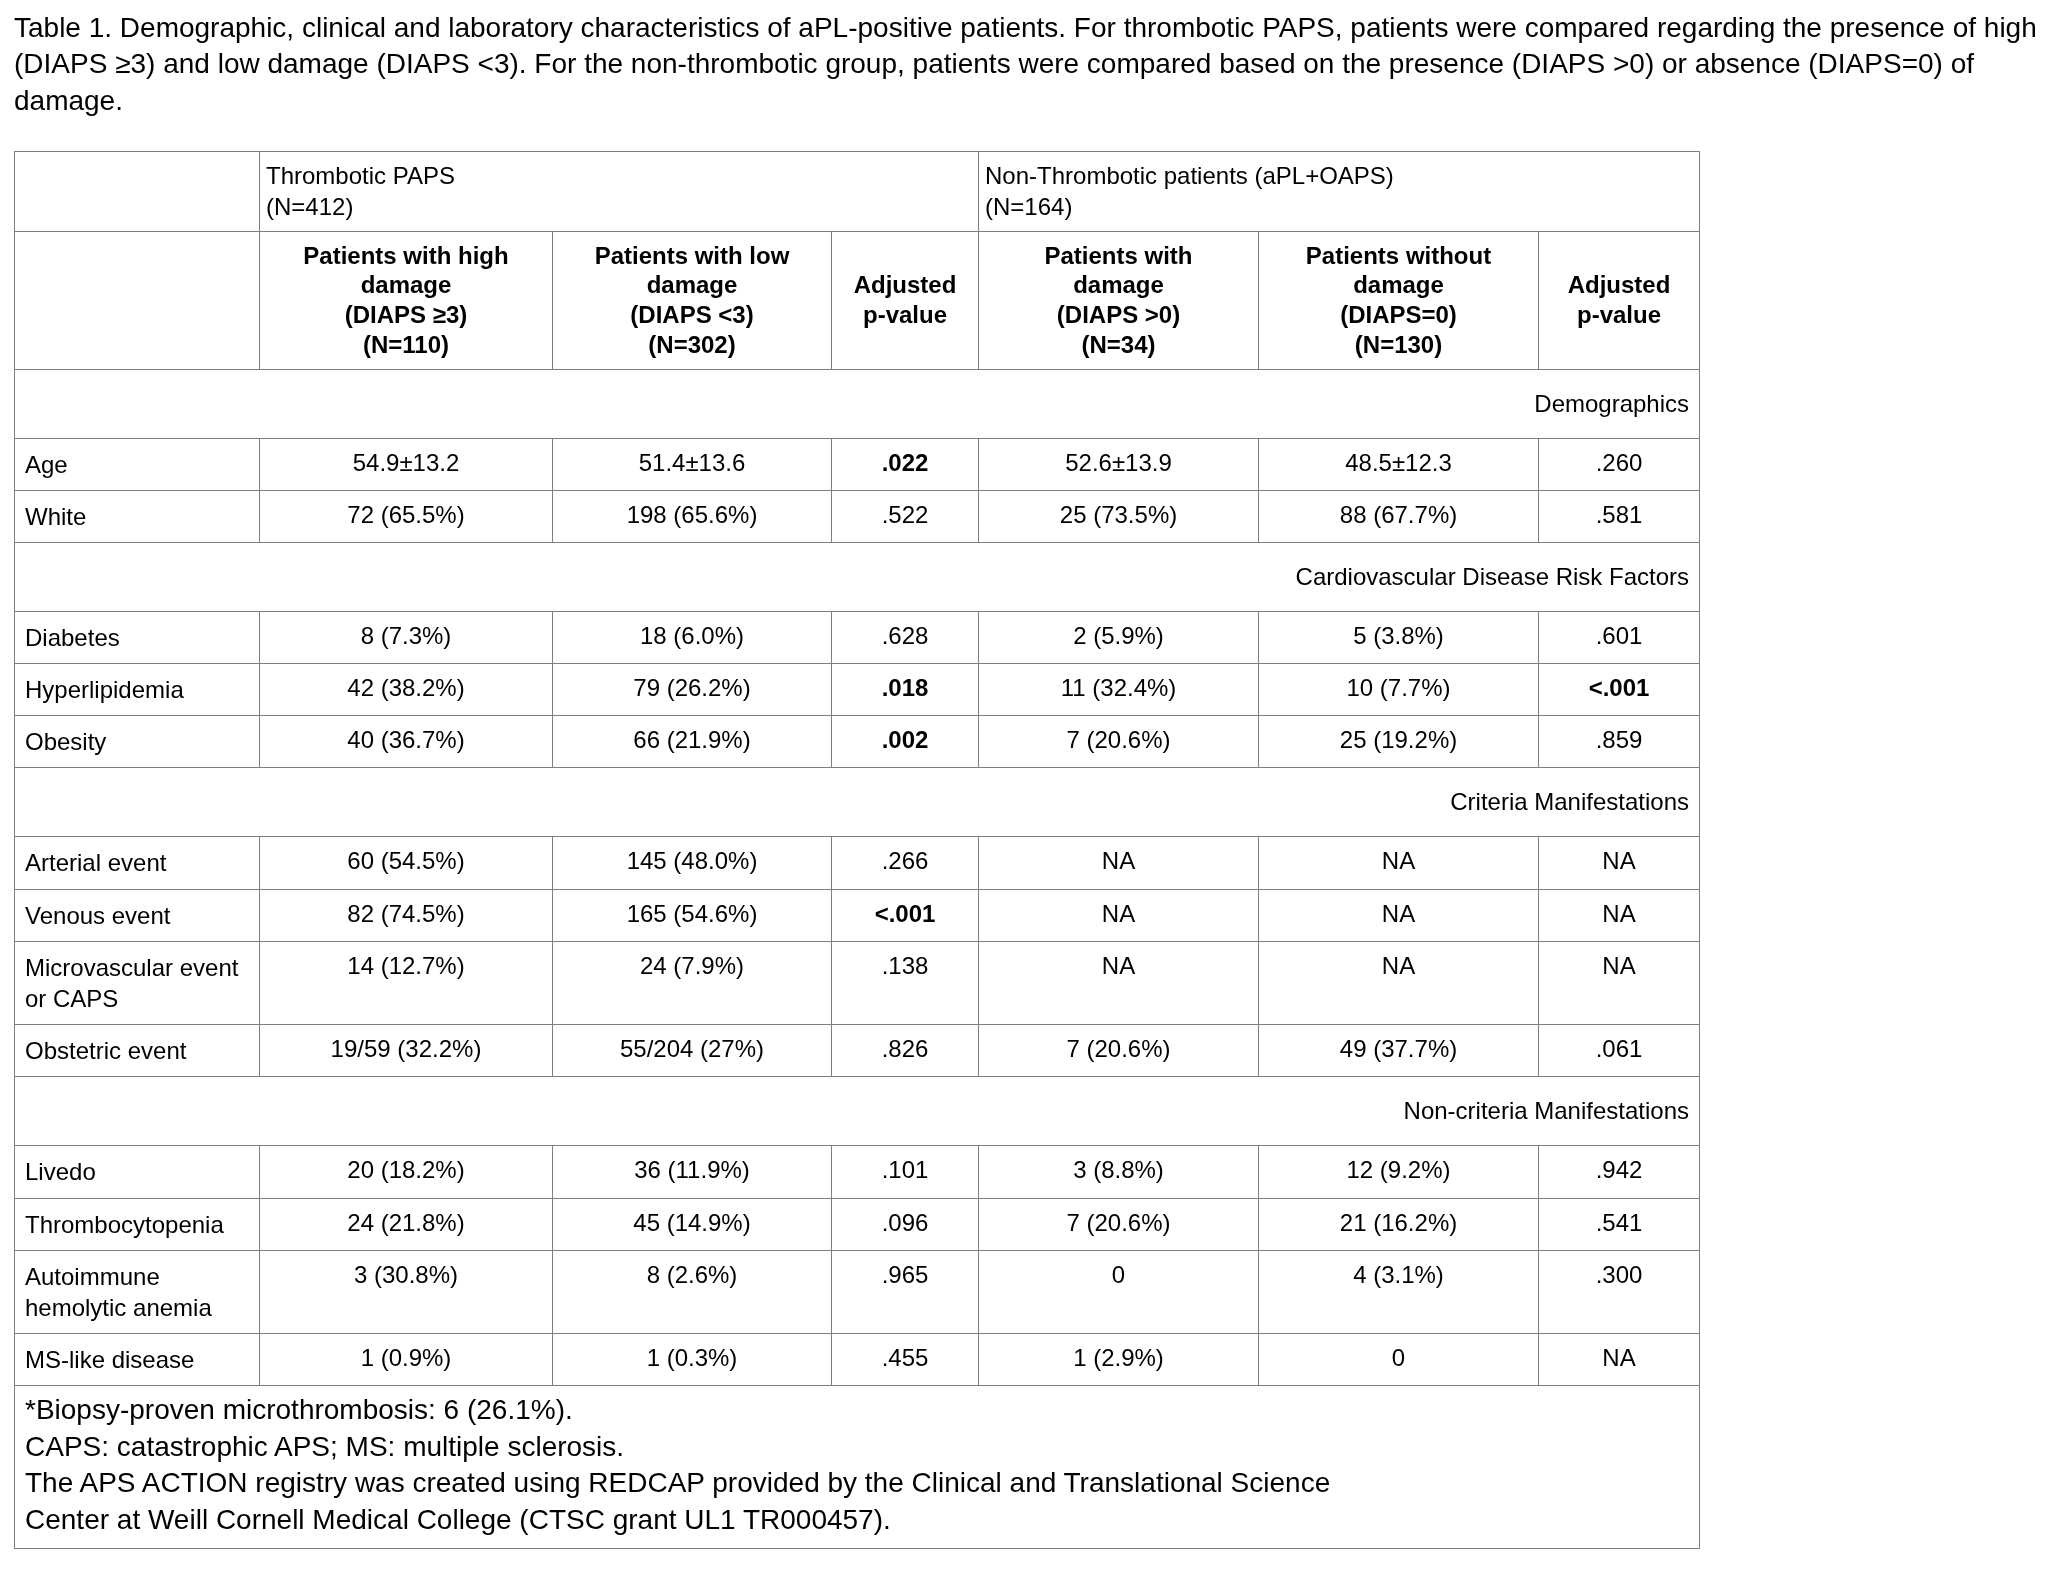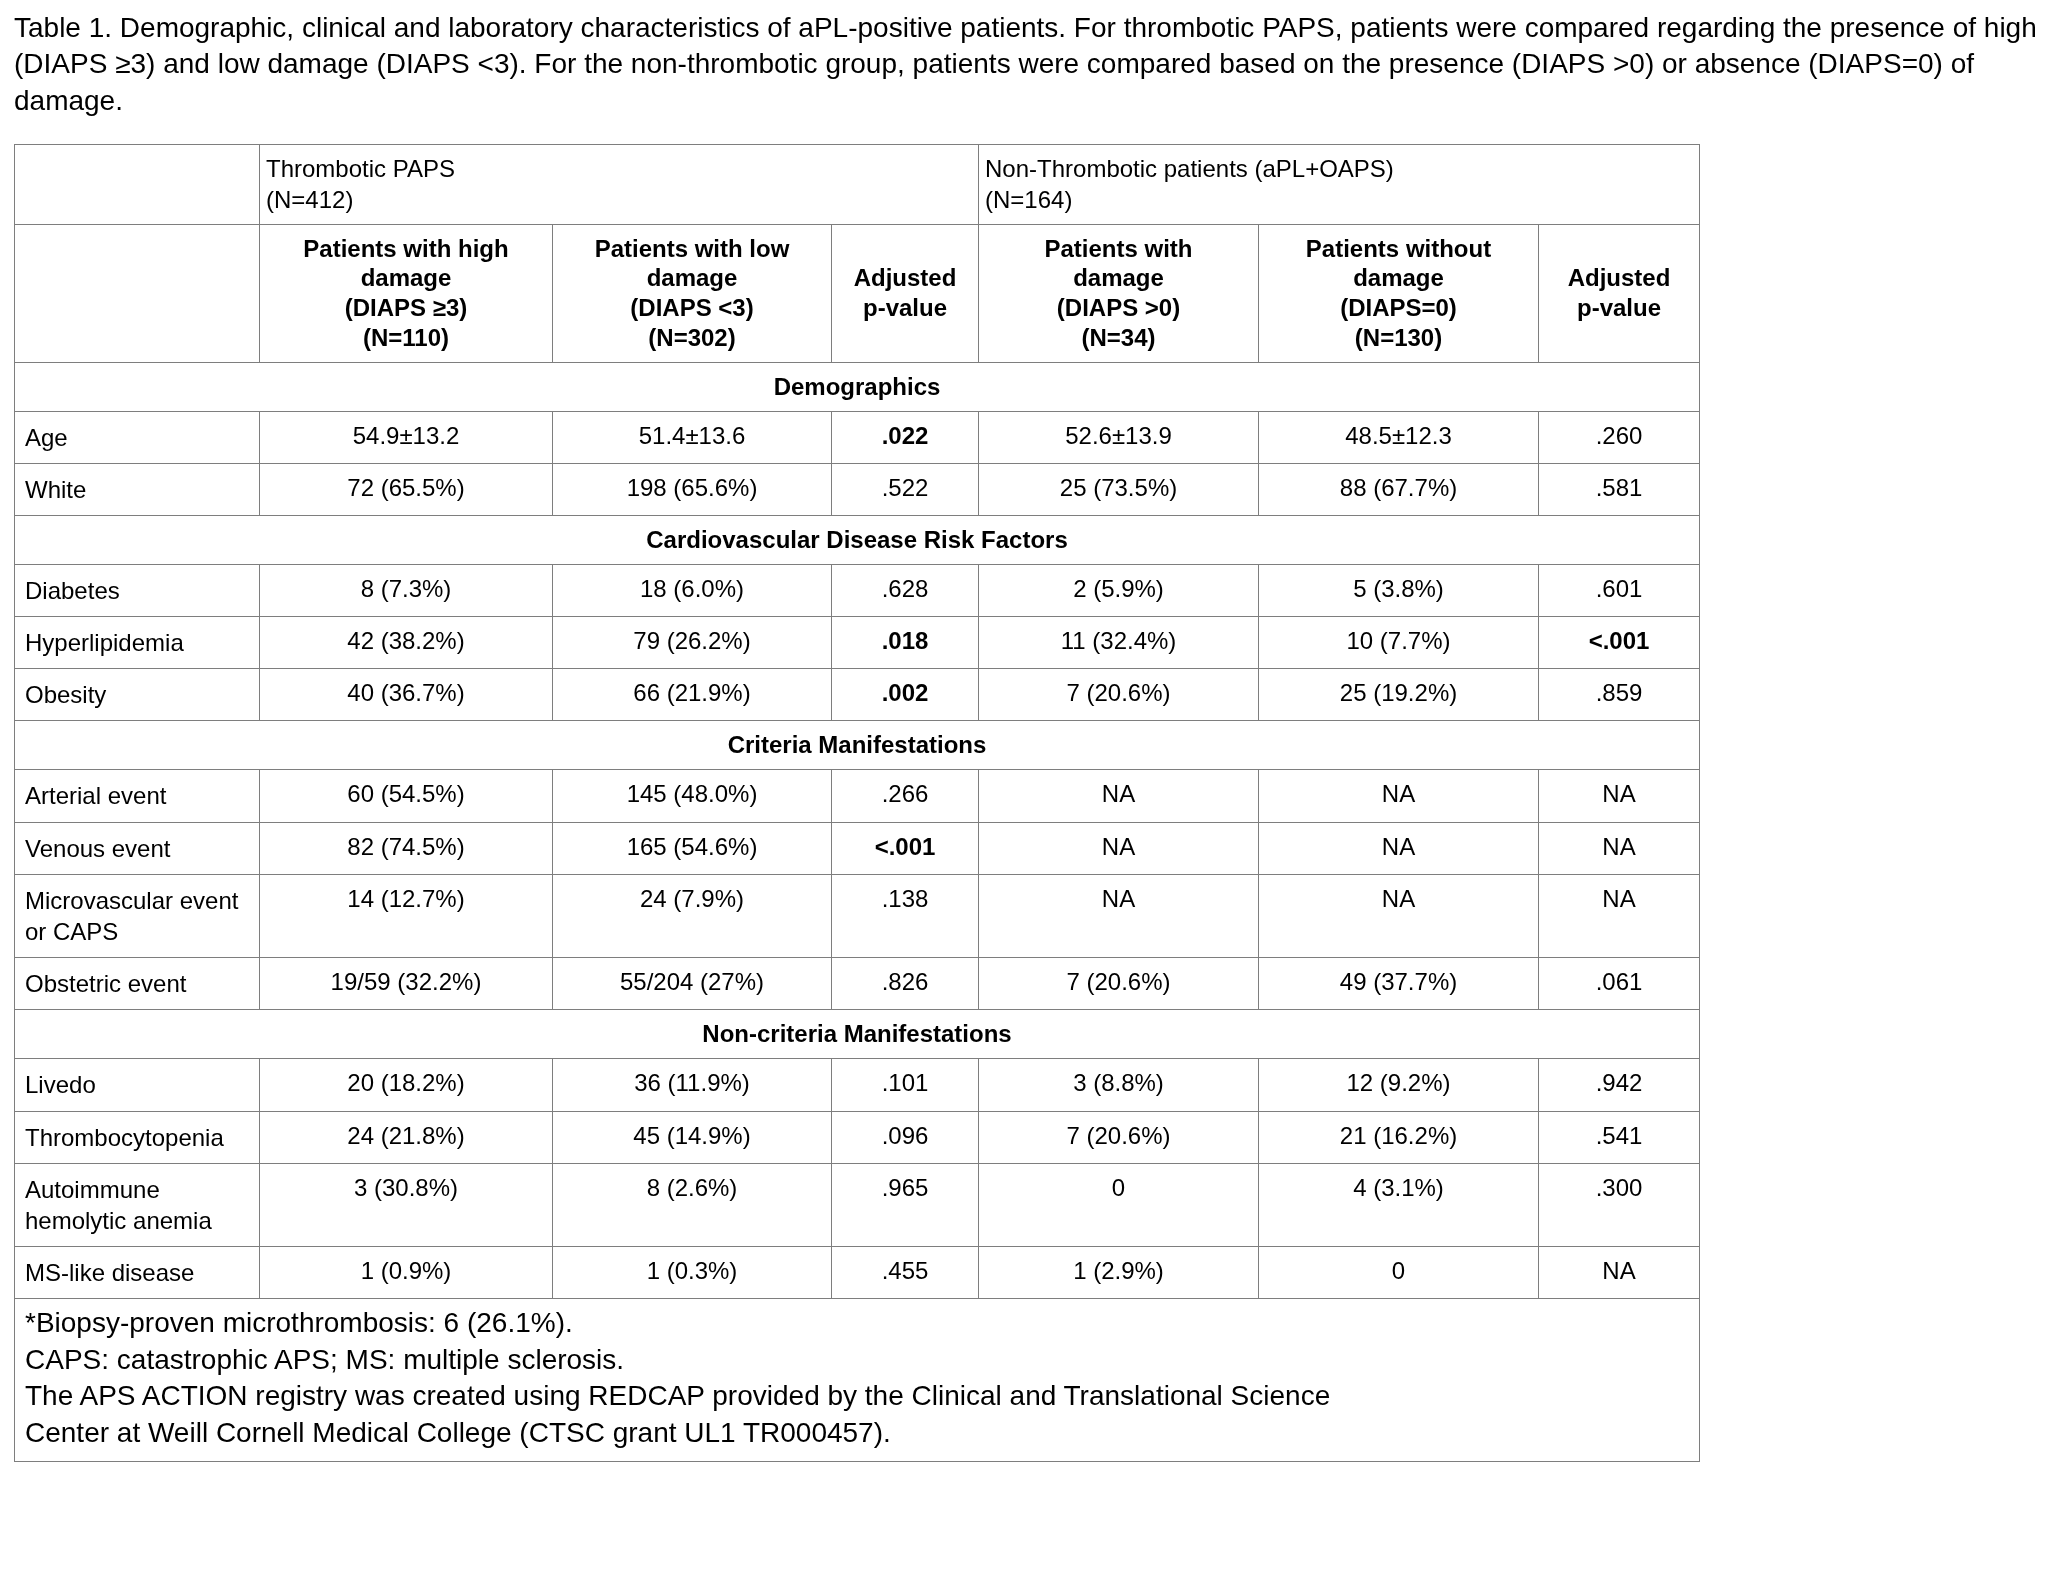--- a/index.html
+++ b/index.html
@@ -8,21 +8,21 @@
     width: 2064px;
     min-height: 1572px;
     font-family: "Liberation Sans", "DejaVu Sans", sans-serif;
     color: #000000;
   }
   .page { padding: 10px 14px 20px 14px; }
 
   .caption {
     font-size: 28px;
     line-height: 1.3;
-    margin: 0 0 25px 0;
+    margin: 0 0 32px 0;
     max-width: 2036px;
   }
 
   table.t {
     border-collapse: collapse;
     table-layout: fixed;
     width: 1685px;
   }
   table.t th, table.t td {
     border: 1px solid #7e7e7e;
@@ -41,23 +41,23 @@
   }
   th.col-th {
     font-weight: bold;
     white-space: pre-line;
     line-height: 1.24;
     vertical-align: middle;
     padding: 9px 6px;
   }
 
   td.section-td {
-    font-weight: bold;
-    text-align: center;
-    padding: 10px 10px;
+    font-weight: normal;
+    text-align: right;
+    padding: 20px 10px;
   }
   td.label-td {
     text-align: left;
     vertical-align: top;
     line-height: 1.3;
     padding: 10px 10px;
     margin-top: 48px;
   }
   td.val-td {
     text-align: center;

